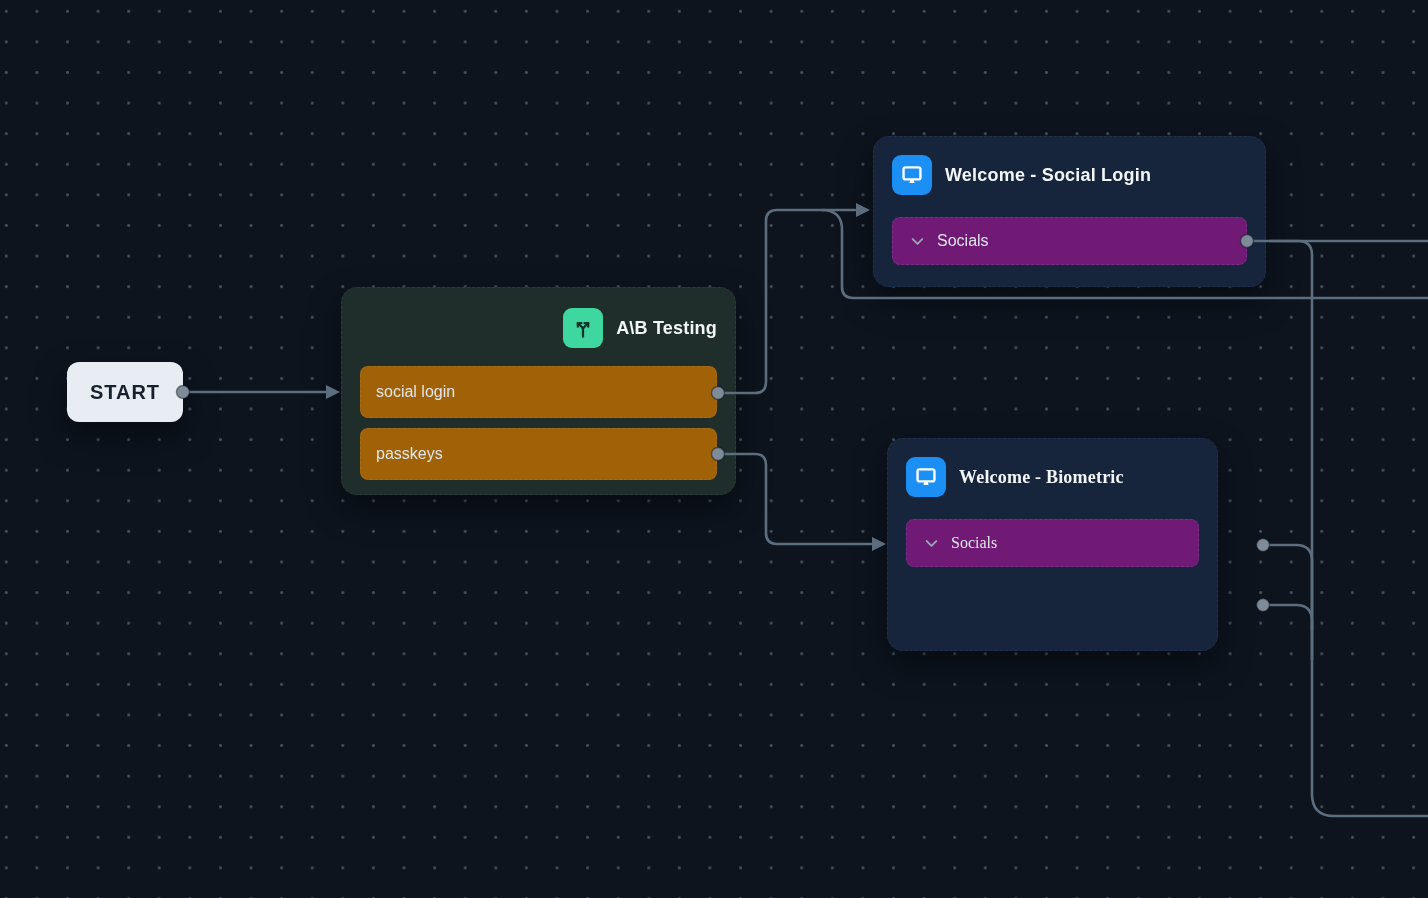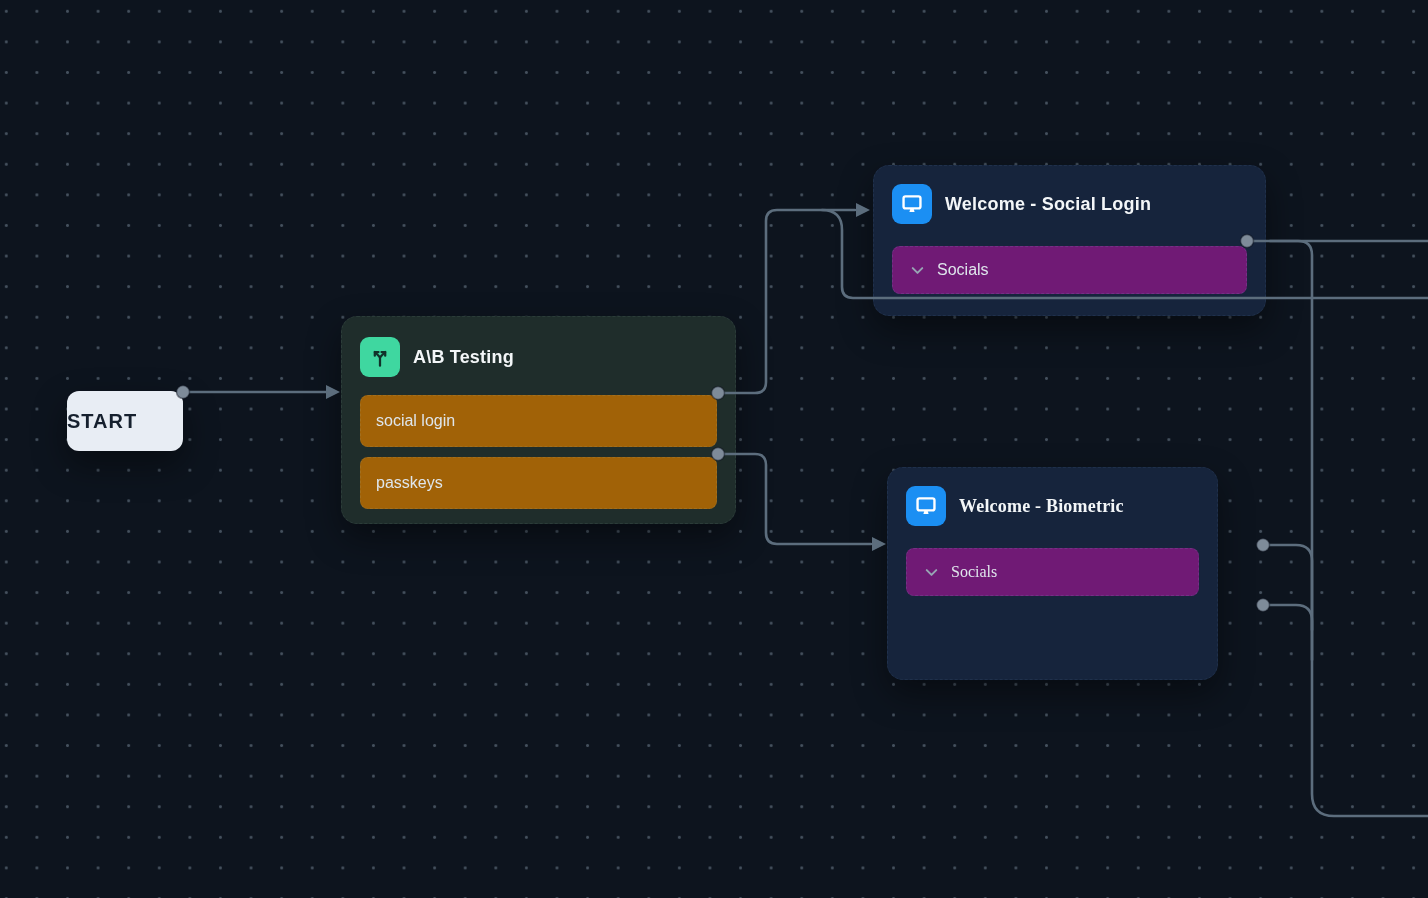--- a/index.html
+++ b/index.html
@@ -19,21 +19,20 @@
     z-index:3; pointer-events:none;
   }
   .edge { fill:none; stroke:#5c6d7d; stroke-width:2.6; stroke-linecap:round; }
   .arrowhead { fill:#5c6d7d; stroke:none; }
   .port { fill:#7e8b99; stroke:rgba(10,16,26,0.45); stroke-width:1.5; }
 
   .node {
     position:absolute; z-index:2;
     border-radius:16px;
     box-shadow:0 14px 34px rgba(0,0,0,0.42);
-    margin-top:29px;
   }
   .node-header { display:flex; align-items:center; gap:13px; }
   .icon-badge {
     width:40px; height:40px; border-radius:9px;
     display:flex; align-items:center; justify-content:center;
     flex:0 0 auto;
   }
   .icon-badge.green { background:#3fd7a0; }
   .icon-badge.blue  { background:#1b8ff3; }
   .node-title {
@@ -45,34 +44,34 @@
     padding:0 15px;
     font-size:16px; color:#dfe6ec;
     gap:10px;
   }
   .row-icon { display:flex; align-items:center; justify-content:center; flex:0 0 auto; }
 
   
   .start-node {
     left:67px; top:362px; width:116px; height:60px;
     background:#e8edf4; border-radius:12px;
-    display:flex; align-items:center; 
+    display:flex; align-items:center; justify-content:center;
   }
   .start-label {
     color:#16202e; font-weight:700; font-size:20px; letter-spacing:1px;
   }
 
   
   .ab-node {
     left:341px; top:287px; width:395px; height:208px;
     background:#1f2d2b;
     border:1px dashed rgba(160,195,185,0.10);
     padding:20px 18px 0 18px;
   }
-  .ab-node .node-header { margin-bottom:18px; }
+  .ab-node .node-header { margin-bottom:18px;justify-content:flex-end; }
   .ab-node .row {
     height:52px; margin-top:10px;
     background:#a16207;
     border:1px dashed rgba(170,200,195,0.12);
   }
   .ab-node .row:first-of-type { margin-top:0; }
 
   
   .screen-node {
     background:#16243c;

